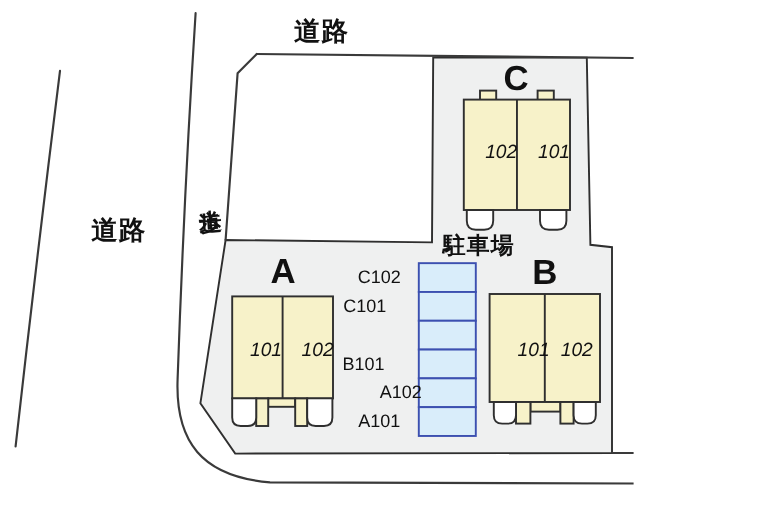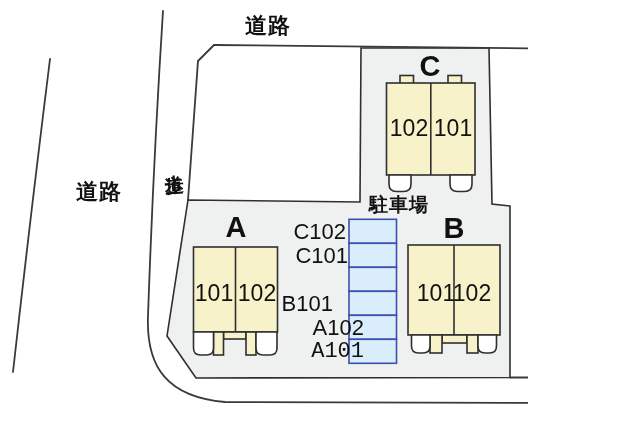--- a/index.html
+++ b/index.html
@@ -9,22 +9,22 @@
   }
   .stage svg{position:absolute;left:0;top:0;}
   .lbl{position:absolute;white-space:nowrap;color:#111;}
   .road-lbl{font-size:22px;font-weight:600;letter-spacing:1px;}
   .sidewalk-lbl{
     font-size:19px;font-weight:600;writing-mode:vertical-rl;text-orientation:upright;
     letter-spacing:2px;transform:rotate(-5deg);
   }
   .parking-lbl{font-size:19px;font-weight:600;letter-spacing:1px;}
   .bldg-lbl{font-size:29px;font-weight:bold;width:34px;text-align:center;line-height:30px;}
-  .unit-lbl{font-size:23px;width:44px;text-align:center;line-height:26px;letter-spacing:0px;}
-  .stall-lbl{font-size:22px;width:60px;text-align:right;line-height:21px;}
+  .unit-lbl{font-size:16px;width:44px;text-align:right;line-height:26px;letter-spacing:0px;font-style:italic;}
+  .stall-lbl{font-size:15px;width:60px;text-align:center;line-height:21px;}
   .north-lbl{font-size:17px;font-weight:bold;transform:rotate(-38deg);}
   
   .line{fill:none;stroke:#3a3a3a;stroke-width:1.8;stroke-linecap:round;}
   .site{stroke:#2f2f2f;stroke-width:1.6;stroke-linejoin:miter;}
   .bldg{stroke:#2f2f2f;stroke-width:1.6;}
   .porch{fill:#ffffff;stroke:#2f2f2f;stroke-width:1.6;}
   .divider{fill:none;stroke:#2f2f2f;stroke-width:1.6;}
   .stall{stroke:#3c50b0;stroke-width:1.6;}
   .compass-circle{fill:#ffffff;stroke:#111;stroke-width:2.2;}
   .compass-needle{fill:#111;stroke:none;}
@@ -99,20 +99,20 @@
 
   <div class="lbl bldg-lbl" style="left:219px;top:212px;">A</div>
   <div class="lbl unit-lbl" style="left:193px;top:280px;width:42px;">101</div>
   <div class="lbl unit-lbl" style="left:236px;top:280px;width:42px;">102</div>
 
   <div class="lbl bldg-lbl" style="left:437px;top:213px;">B</div>
   <div class="lbl unit-lbl" style="left:414px;top:280px;">101</div>
   <div class="lbl unit-lbl" style="left:450px;top:280px;">102</div>
 
   <div class="lbl stall-lbl" style="left:286px;top:221px;">C102</div>
-  <div class="lbl stall-lbl" style="left:288px;top:245px;">C101</div>
+  <div class="lbl stall-lbl" style="left:274px;top:245px;">C101</div>
   <div class="lbl stall-lbl" style="left:273px;top:293px;">B101</div>
   <div class="lbl stall-lbl" style="left:304px;top:317px;">A102</div>
-  <div class="lbl stall-lbl" style="left:304px;top:341px;font-family:Liberation Mono, monospace;">A101</div>
+  <div class="lbl stall-lbl" style="left:286px;top:341px;">A101</div>
 
   <div class="lbl north-lbl" style="left:561px;top:105px;">N</div>
 
 </div>
 
 </body></html>

